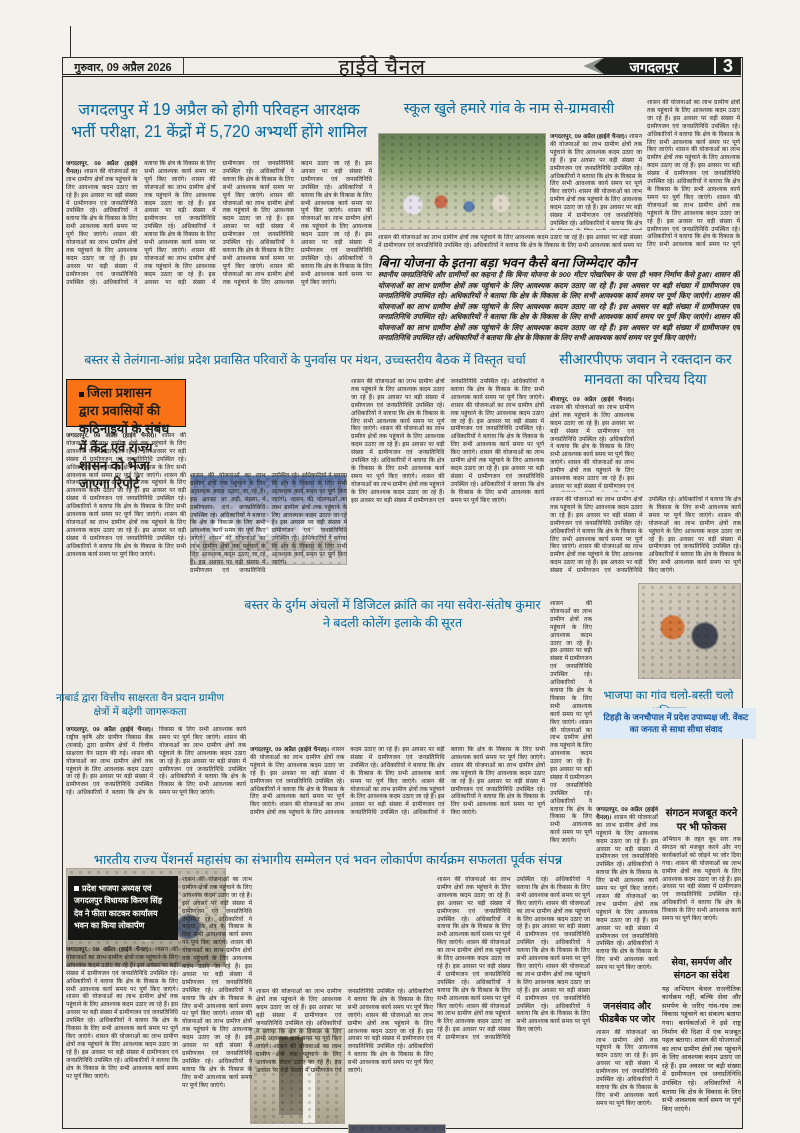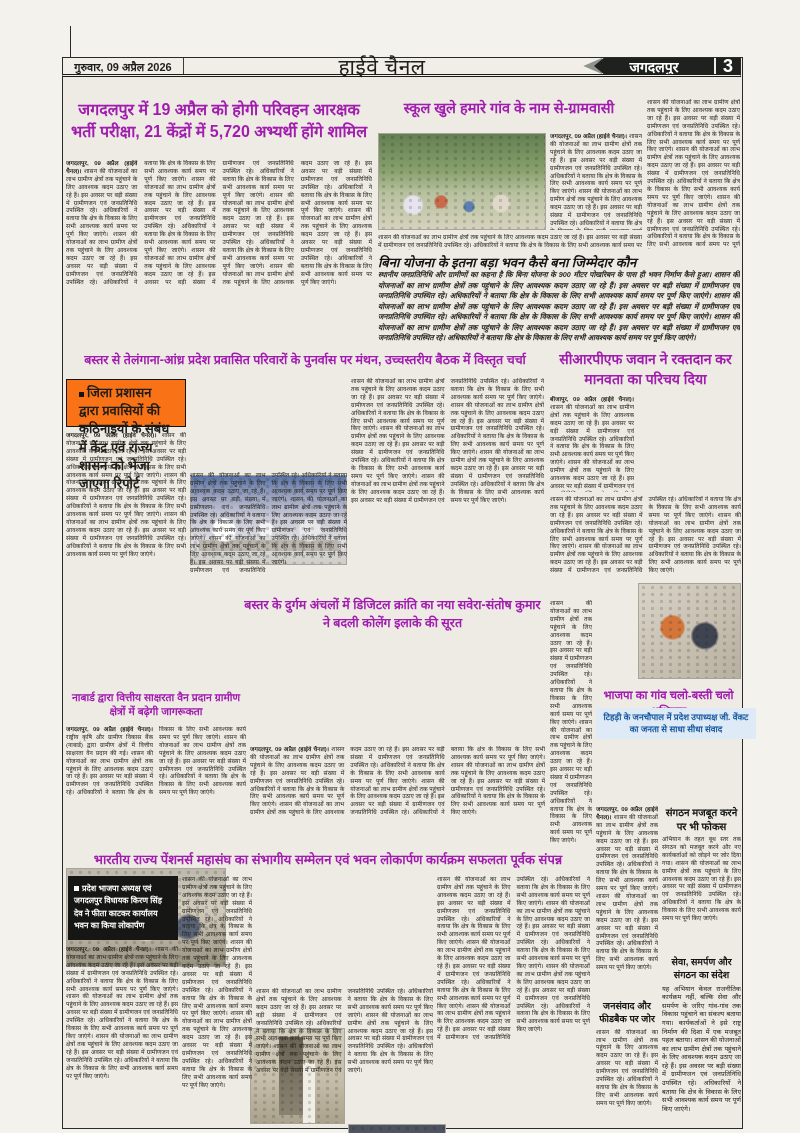--- a/index.html
+++ b/index.html
@@ -9,21 +9,21 @@
   
   .hdr{position:absolute;left:62px;top:57px;width:679px;height:20px;display:flex;align-items:stretch;border:1px solid #2a2a28;border-bottom:3px double #1c1c1a;background:#f0eee7;box-sizing:border-box;}
   .hdr-date{width:120px;display:flex;align-items:center;justify-content:center;font-weight:700;font-size:11px;border-right:1px solid #3a3a38;}
   .hdr-title{flex:1;display:flex;align-items:center;justify-content:center;font-weight:400;font-size:21px;letter-spacing:.5px;}
   .hdr-right{display:flex;align-items:stretch;}
   .chev{width:22px;background:#8d928c;clip-path:polygon(100% 0,15% 50%,100% 100%);margin-right:-8px;}
   .badge{width:120px;background:#1f211f;color:#fff;display:flex;align-items:center;justify-content:center;font-weight:700;font-size:14px;clip-path:polygon(8% 0,100% 0,100% 100%,8% 100%,0 50%);}
   .pagenum{width:24px;background:#1f211f;color:#fff;display:flex;align-items:center;justify-content:center;font-weight:800;font-size:18px;border-left:2px solid #f0eee7;}
   
   .abs{position:absolute;box-sizing:border-box;}
-  .hl{font-weight:700;text-align:center;line-height:1.35;color:#a21caf;}
+  .hl{font-weight:400;text-align:center;line-height:1.35;color:#0369a1;}
   .tt{font-size:6px;line-height:1.32;text-align:justify;color:#26261f;overflow:hidden;}
   .tt b{font-weight:700;}
   .cols2{column-count:2;column-gap:6px;}
   .cols3{column-count:3;column-gap:6px;}
   .cols4{column-count:4;column-gap:7px;}
   .nowrap{white-space:nowrap;overflow:hidden;}
   
   .photo{border:1px solid #a8a49a;position:relative;overflow:hidden;}
   .photo::after{content:"";position:absolute;inset:0;background-image:radial-gradient(circle,rgba(25,25,25,.30) 1.4px,transparent 2.1px);background-size:9px 7px;opacity:.55;}
   .ph-village{background:linear-gradient(180deg,#647f52 0%,#87a06c 38%,#b7c19e 62%,#d6d3bd 100%);}
@@ -112,21 +112,21 @@
     <span> शासन की योजनाओं का लाभ ग्रामीण क्षेत्रों तक पहुंचाने के लिए आवश्यक कदम उठाए जा रहे हैं। इस अवसर पर बड़ी संख्या में ग्रामीणजन एवं जनप्रतिनिधि उपस्थित रहे। अधिकारियों ने बताया कि क्षेत्र के विकास के लिए सभी आवश्यक कार्य समय पर पूर्ण किए जाएंगे। शासन की योजनाओं का लाभ ग्रामीण क्षेत्रों तक पहुंचाने के लिए आवश्यक कदम उठाए जा रहे हैं। इस अवसर पर बड़ी संख्या में ग्रामीणजन एवं जनप्रतिनिधि उपस्थित रहे। अधिकारियों ने बताया कि क्षेत्र के विकास के लिए सभी आवश्यक कार्य समय पर पूर्ण किए जाएंगे।</span>
   </div>
   <div class="abs tt cols2" style="left:550px;top:496px;width:191px;height:100px;">
     <span> शासन की योजनाओं का लाभ ग्रामीण क्षेत्रों तक पहुंचाने के लिए आवश्यक कदम उठाए जा रहे हैं। इस अवसर पर बड़ी संख्या में ग्रामीणजन एवं जनप्रतिनिधि उपस्थित रहे। अधिकारियों ने बताया कि क्षेत्र के विकास के लिए सभी आवश्यक कार्य समय पर पूर्ण किए जाएंगे। शासन की योजनाओं का लाभ ग्रामीण क्षेत्रों तक पहुंचाने के लिए आवश्यक कदम उठाए जा रहे हैं। इस अवसर पर बड़ी संख्या में ग्रामीणजन एवं जनप्रतिनिधि उपस्थित रहे। अधिकारियों ने बताया कि क्षेत्र के विकास के लिए सभी आवश्यक कार्य समय पर पूर्ण किए जाएंगे। शासन की योजनाओं का लाभ ग्रामीण क्षेत्रों तक पहुंचाने के लिए आवश्यक कदम उठाए जा रहे हैं। इस अवसर पर बड़ी संख्या में ग्रामीणजन एवं जनप्रतिनिधि उपस्थित रहे। अधिकारियों ने बताया कि क्षेत्र के विकास के लिए सभी आवश्यक कार्य समय पर पूर्ण किए जाएंगे।</span>
   </div>
   <div class="abs tt" style="left:550px;top:600px;width:42px;height:245px;">
     <span> शासन की योजनाओं का लाभ ग्रामीण क्षेत्रों तक पहुंचाने के लिए आवश्यक कदम उठाए जा रहे हैं। इस अवसर पर बड़ी संख्या में ग्रामीणजन एवं जनप्रतिनिधि उपस्थित रहे। अधिकारियों ने बताया कि क्षेत्र के विकास के लिए सभी आवश्यक कार्य समय पर पूर्ण किए जाएंगे। शासन की योजनाओं का लाभ ग्रामीण क्षेत्रों तक पहुंचाने के लिए आवश्यक कदम उठाए जा रहे हैं। इस अवसर पर बड़ी संख्या में ग्रामीणजन एवं जनप्रतिनिधि उपस्थित रहे। अधिकारियों ने बताया कि क्षेत्र के विकास के लिए सभी आवश्यक कार्य समय पर पूर्ण किए जाएंगे।</span>
   </div>
 
   <div class="abs photo ph-street" style="left:66px;top:585px;width:160px;height:99px;"></div>
-  <div class="abs hl" style="left:66px;top:690px;width:180px;font-size:10.5px;">नाबार्ड द्वारा वित्तीय साक्षरता वैन प्रदान ग्रामीण क्षेत्रों में बढ़ेगी जागरूकता</div>
+  <div class="abs hl" style="left:50px;top:690px;width:180px;font-size:10.5px;">नाबार्ड द्वारा वित्तीय साक्षरता वैन प्रदान ग्रामीण क्षेत्रों में बढ़ेगी जागरूकता</div>
   <div class="abs tt cols2" style="left:66px;top:726px;width:180px;height:118px;">
     <b>जगदलपुर, 09 अप्रैल (हाईवे चैनल)।</b>
     <span>राष्ट्रीय कृषि और ग्रामीण विकास बैंक (नाबार्ड) द्वारा ग्रामीण क्षेत्रों में वित्तीय साक्षरता वैन प्रदान की गई।</span>
     <span> शासन की योजनाओं का लाभ ग्रामीण क्षेत्रों तक पहुंचाने के लिए आवश्यक कदम उठाए जा रहे हैं। इस अवसर पर बड़ी संख्या में ग्रामीणजन एवं जनप्रतिनिधि उपस्थित रहे। अधिकारियों ने बताया कि क्षेत्र के विकास के लिए सभी आवश्यक कार्य समय पर पूर्ण किए जाएंगे। शासन की योजनाओं का लाभ ग्रामीण क्षेत्रों तक पहुंचाने के लिए आवश्यक कदम उठाए जा रहे हैं। इस अवसर पर बड़ी संख्या में ग्रामीणजन एवं जनप्रतिनिधि उपस्थित रहे। अधिकारियों ने बताया कि क्षेत्र के विकास के लिए सभी आवश्यक कार्य समय पर पूर्ण किए जाएंगे।</span>
   </div>
 
   <div class="abs hl" style="left:240px;top:596px;width:305px;font-size:12.5px;line-height:1.45;">बस्तर के दुर्गम अंचलों में डिजिटल क्रांति का नया सवेरा-संतोष कुमार ने बदली कोलेंग इलाके की सूरत</div>
   <div class="abs photo ph-office" style="left:250px;top:646px;width:95px;height:96px;"></div>
   <div class="abs photo ph-lab" style="left:348px;top:646px;width:98px;height:96px;"></div>
 

